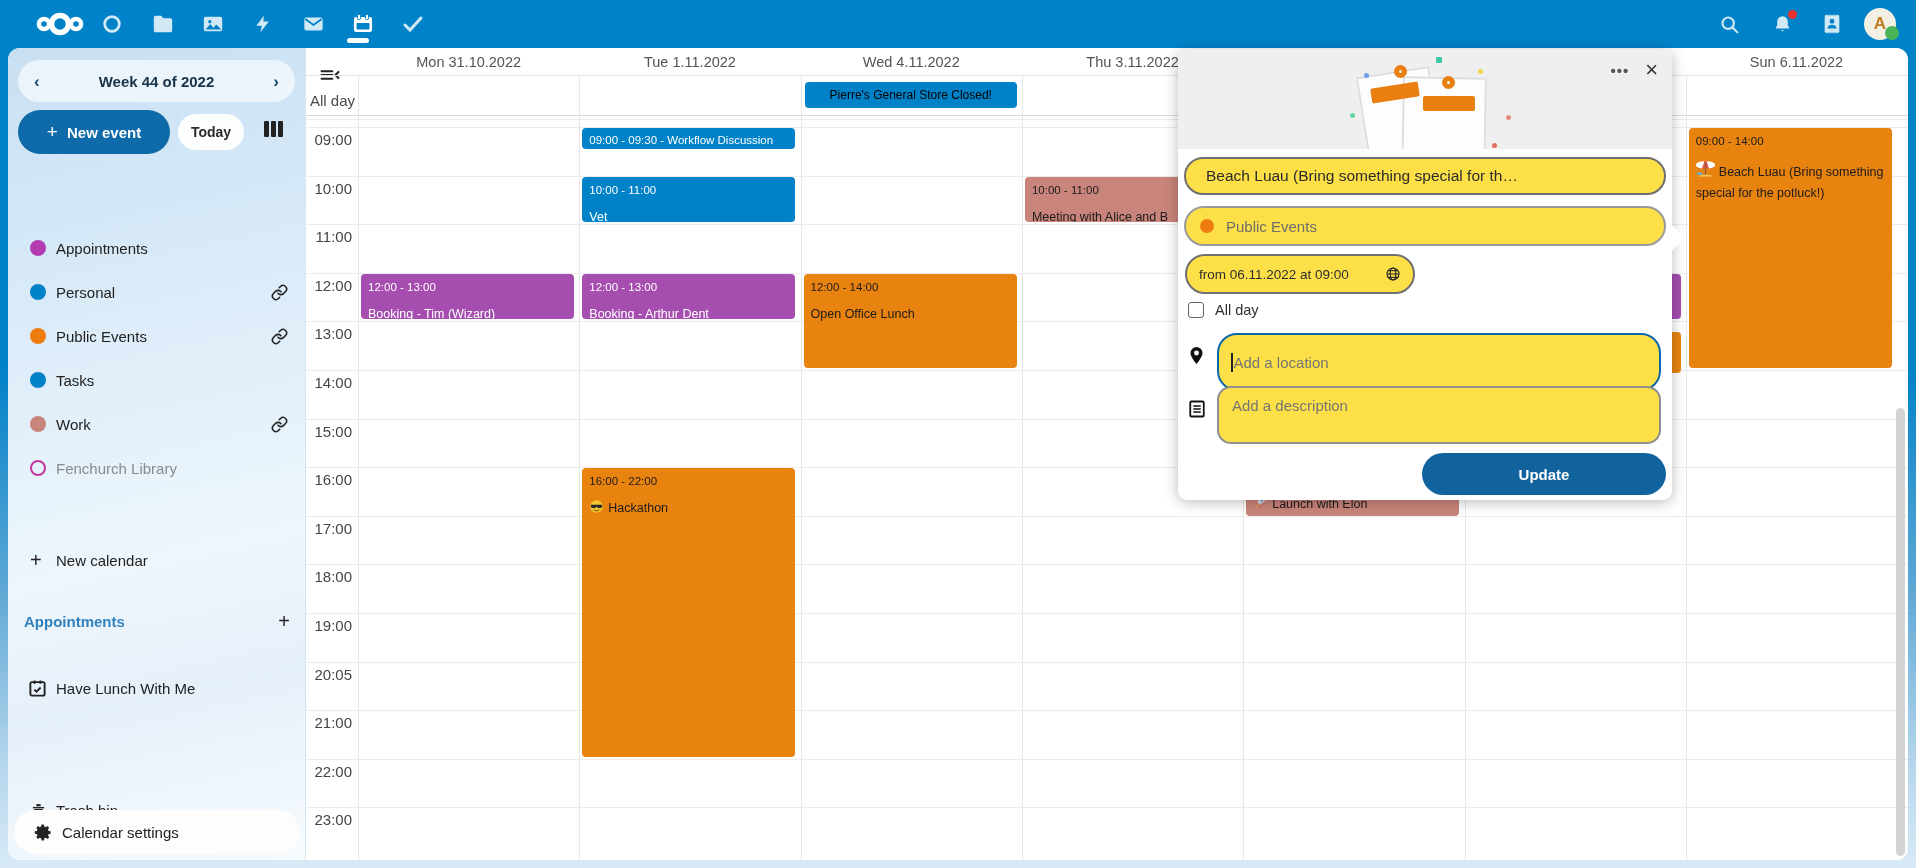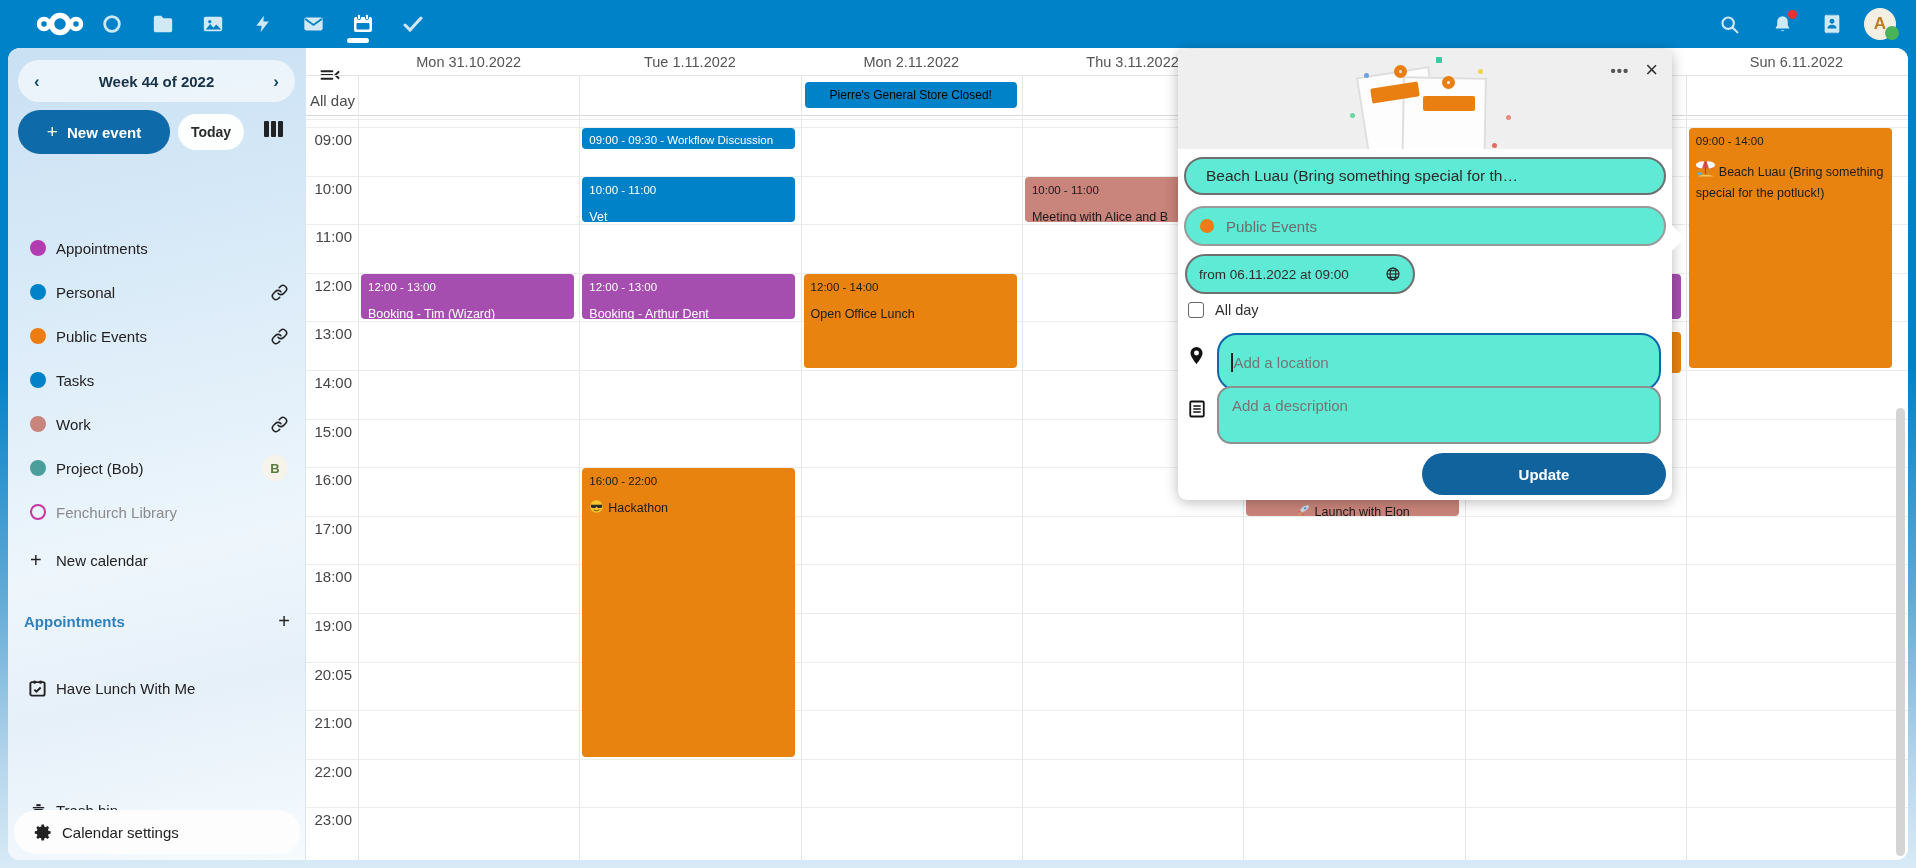--- a/index.html
+++ b/index.html
@@ -84,21 +84,21 @@
     box-shadow:0 2px 14px rgba(0,0,0,.28); z-index:60; }
   .popover .arrow { position:absolute; right:-9px; top:180px; width:18px; height:18px; background:#fff; transform:rotate(45deg); }
   .pop-head { position:absolute; left:0; top:0; width:494px; height:100px; background:#efefef; border-radius:9px 9px 0 0; overflow:hidden; }
   .card { position:absolute; background:#fdfdfd; border:2px solid #dedede; }
   .clip { position:absolute; background:#ea7f11; border-radius:2px; }
   .ring { position:absolute; width:13px; height:13px; border:5px solid #ea7f11; border-radius:50%; background:transparent; }
   .confetti { position:absolute; border-radius:50%; }
   .pop-actions { position:absolute; right:14px; top:10px; display:flex; gap:16px; align-items:center; }
   .dots-btn { font-size:15px; letter-spacing:1px; color:#555; cursor:pointer; font-weight:bold; }
   .close-btn { font-size:22px; color:#333; cursor:pointer; line-height:1; }
-  .fld { position:absolute; border:2px solid #6f6f6f; border-radius:20px; background:#5eead4; display:flex; align-items:center; }
+  .fld { position:absolute; border:2px solid #6f6f6f; border-radius:20px; background:#fde047; display:flex; align-items:center; }
   .pop-title { left:6px; top:108px; width:482px; height:38px; padding:0 12px; }
   .pop-title .txt { font-size:15.5px; color:#2b2b2b; white-space:nowrap; overflow:hidden; }
   .pop-cat { left:6px; top:157px; width:482px; height:40px; border-color:#9a9a9a; padding:0 14px; gap:12px; }
   .pop-cat .txt { font-size:15px; color:#6d6d6d; }
   .cat-dot { width:14px; height:14px; border-radius:50%; background:#ee7d11; }
   .pop-from { left:7px; top:205px; width:230px; height:40px; padding:0 12px; justify-content:space-between; }
   .pop-to { left:250px; top:205px; width:238px; height:40px; padding:0 12px; justify-content:space-between; }
   .dt-txt { font-size:13.5px; color:#2e2e2e; white-space:nowrap; }
   .pop-allday { position:absolute; left:10px; top:253px; display:flex; align-items:center; gap:11px; cursor:pointer; }
   .checkbox { width:16px; height:16px; border:1.5px solid #666; border-radius:3px; background:#fff; }
@@ -255,27 +255,20 @@
           <span class="cal-trail">
             <svg width="17" height="17" viewBox="0 0 24 24">
               <g fill="none" stroke="#222" stroke-width="2.2" stroke-linecap="round">
                 <path d="M10 13a5 5 0 0 0 7.54.54l3-3a5 5 0 0 0-7.07-7.07l-1.72 1.71"></path>
                 <path d="M14 11a5 5 0 0 0-7.54-.54l-3 3a5 5 0 0 0 7.07 7.07l1.71-1.71"></path>
               </g>
             </svg>
           </span>
         </div>
         <div class="cal-item">
-          <span class="cal-dot" style="background: rgb(75, 158, 155);"></span>
-          <span class="cal-label">Project (Bob)</span>
-          <span class="cal-trail">
-            <span class="badge-b">B</span>
-          </span>
-        </div>
-        <div class="cal-item">
           <span class="cal-dot" style="border: 2px solid rgb(195, 55, 159); background: transparent;"></span>
           <span class="cal-label" style="color: rgb(139, 139, 139);">Fenchurch Library</span>
         </div>
       </div>
 
     <div class="sb-row" style="top:490px">
       <span class="ico plus-dark" style="left:22px">+</span>
       <span class="lbl">New calendar</span>
     </div>
 
@@ -330,21 +323,21 @@
     </span>
     <span class="allday-label">All day</span>
     <div class="header-border"></div>
     <div class="allday-border1"></div>
     <div class="allday-border2"></div>
     <div id="grid-dynamic">
         <div class="day-header" style="left: 52px; width: 221.3px;">Mon 31.10.2022</div>
         <div class="col-line" style="left: 52px;"></div>
         <div class="day-header" style="left: 273.3px; width: 221.3px;">Tue 1.11.2022</div>
         <div class="col-line" style="left: 273.3px;"></div>
-        <div class="day-header" style="left: 494.6px; width: 221.3px;">Mon 2.11.2022</div>
+        <div class="day-header" style="left: 494.6px; width: 221.3px;">Wed 4.11.2022</div>
         <div class="col-line" style="left: 494.6px;"></div>
         <div class="day-header" style="left: 715.9px; width: 221.3px;">Thu 3.11.2022</div>
         <div class="col-line" style="left: 715.9px;"></div>
         <div class="day-header" style="left: 937.2px; width: 221.3px;">Fri 4.11.2022</div>
         <div class="col-line" style="left: 937.2px;"></div>
         <div class="day-header" style="left: 1158.5px; width: 221.3px;">Sat 5.11.2022</div>
         <div class="col-line" style="left: 1158.5px;"></div>
         <div class="day-header" style="left: 1379.8px; width: 221.3px;">Sun 6.11.2022</div>
         <div class="col-line" style="left: 1379.8px;"></div>
         <div class="hour-line" style="top: 79px;"></div>
@@ -401,21 +394,21 @@
         </div>
         <div class="event ev-orange" style="left: 276.3px; width: 213px; top: 420.2px; height: 288.6px;">
           <div class="ev-time">16:00 - 22:00</div>
           <div class="ev-title"><span class="ev-emoji"><svg width="15" height="15" viewBox="0 0 24 24">
                 <circle cx="12" cy="12" r="10" fill="#f5c431"></circle>
                 <path d="M3 9h18v2.5c0 2-1.5 3-4.5 3s-4-1-4.5-2.8C11.5 13.5 11 14.5 7.5 14.5S3 13.5 3 11.5z" fill="#2b2b2b"></path>
                 <path d="M8 17.5c2.5 1.8 5.5 1.8 8 0" stroke="#7a4b12" stroke-width="1.6" fill="none" stroke-linecap="round"></path>
               </svg></span>Hackathon</div>
         </div>
         <div class="event ev-salmon" style="left: 940.2px; width: 213px; top: 420.2px; height: 48.03px;">
-          <div class="ev-title" style="margin-top: 30px; text-align: center;"><span class="ev-emoji"><svg width="15" height="15" viewBox="0 0 24 24">
+          <div class="ev-title" style="margin-top: 22px;"><span class="ev-emoji"><svg width="15" height="15" viewBox="0 0 24 24">
                 <path d="M19 3c-5 0-10 3.5-12.5 8.5L10 15C15 12.5 21 9 21 5z" fill="#cdd6e0"></path>
                 <circle cx="14.5" cy="8.5" r="1.8" fill="#4a90d9"></circle>
                 <path d="M6.5 11.5L3 13l3.5 1.5z" fill="#e4564b"></path>
                 <path d="M12.5 17.5L11 21l-1.5-3.5z" fill="#e4564b"></path>
                 <path d="M4 20c1-2.5 2.5-3.5 4.5-3.5C8 18.5 6.5 19.5 4 20z" fill="#f0a431"></path>
               </svg></span>Launch with Elon</div>
         </div>
         <div class="event ev-purple" style="left: 1161.5px; width: 213px; top: 225.8px; height: 45.6px;"></div>
         <div class="event ev-orange" style="left: 1161.5px; width: 213px; top: 284.12px; height: 40.74px;"></div>
         <div class="event ev-orange" style="left: 1382.8px; width: 203px; top: 80px; height: 240px;">

